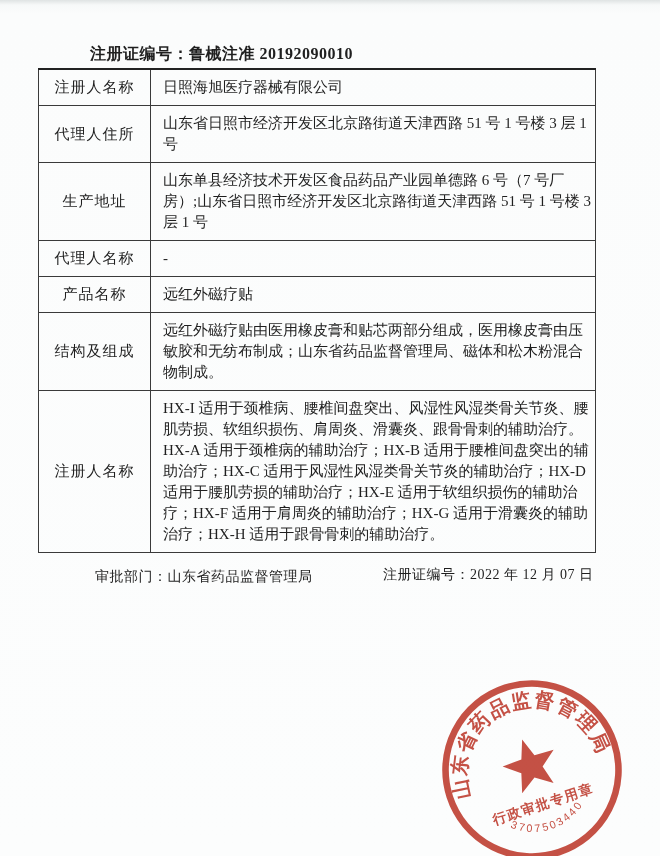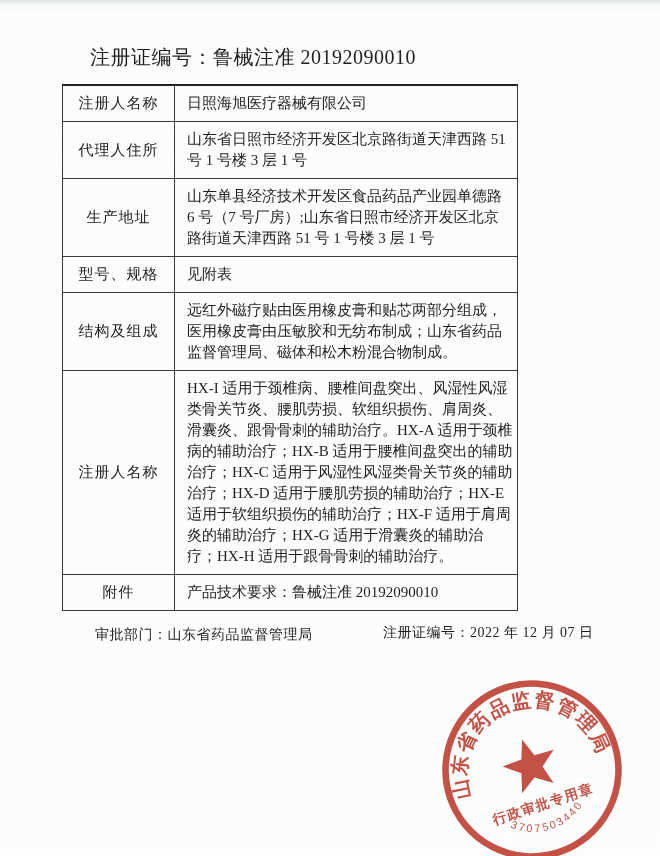--- a/index.html
+++ b/index.html
@@ -19,29 +19,29 @@
   .title{
     margin:0;
     padding-top:52px;
     text-align:center;
     font-size:24px;
     font-weight:700;
     letter-spacing:2px;
     color:#222;
   }
   .regline{
-    margin:44px 0 13px 90px;
-    font-size:20px;
-    font-weight:400;
+    margin:44px 0 3px 90px;
+    font-size:16px;
+    font-weight:700;
     letter-spacing:0.5px;
   }
   table.cert{
     border-collapse:collapse;
-    margin-left:62px;
-    width:456px;
+    margin-left:38px;
+    width:558px;
     table-layout:fixed;
   }
   table.cert{border:1.5px solid #333;border-top:2.5px solid #222;}
   table.cert th,table.cert td{
     border:1.4px solid #3a3a3a;
     font-size:15px;
     line-height:21px;
     vertical-align:middle;
     font-weight:400;
   }
@@ -108,42 +108,42 @@
         <tr>
           <th>代理人住所</th>
           <td>山东省日照市经济开发区北京路街道天津西路 51 号 1 号楼 3 层 1 号</td>
         </tr>
 
         <tr>
           <th>生产地址</th>
           <td>山东单县经济技术开发区食品药品产业园单德路 6 号（7 号厂房）;山东省日照市经济开发区北京路街道天津西路 51 号 1 号楼 3 层 1 号</td>
         </tr>
 
-
+        <tr>
+          <th>代理人名称</th>
+          <td>-</td>
+        </tr>
 
 
         <tr>
-          <th>型号、规格</th>
-          <td>见附表</td>
+          <th>产品名称</th>
+          <td>远红外磁疗贴</td>
         </tr>
+
 
         <tr>
           <th>结构及组成</th>
           <td>远红外磁疗贴由医用橡皮膏和贴芯两部分组成，医用橡皮膏由压敏胶和无纺布制成；山东省药品监督管理局、磁体和松木粉混合物制成。</td>
         </tr>
 
         <tr>
           <th>注册人名称</th>
           <td>HX-I 适用于颈椎病、腰椎间盘突出、风湿性风湿类骨关节炎、腰肌劳损、软组织损伤、肩周炎、滑囊炎、跟骨骨刺的辅助治疗。HX-A 适用于颈椎病的辅助治疗；HX-B 适用于腰椎间盘突出的辅助治疗；HX-C 适用于风湿性风湿类骨关节炎的辅助治疗；HX-D 适用于腰肌劳损的辅助治疗；HX-E 适用于软组织损伤的辅助治疗；HX-F 适用于肩周炎的辅助治疗；HX-G 适用于滑囊炎的辅助治疗；HX-H 适用于跟骨骨刺的辅助治疗。</td>
         </tr>
 
-        <tr>
-          <th>附件</th>
-          <td>产品技术要求：鲁械注准 20192090010</td>
-        </tr>
 
 
       </tbody>
   </table>
 
   <div class="footer">
     <div class="footer-left">
       <span>审批部门：</span><span>山东省药品监督管理局</span>
     </div>
     <div class="footer-right">

